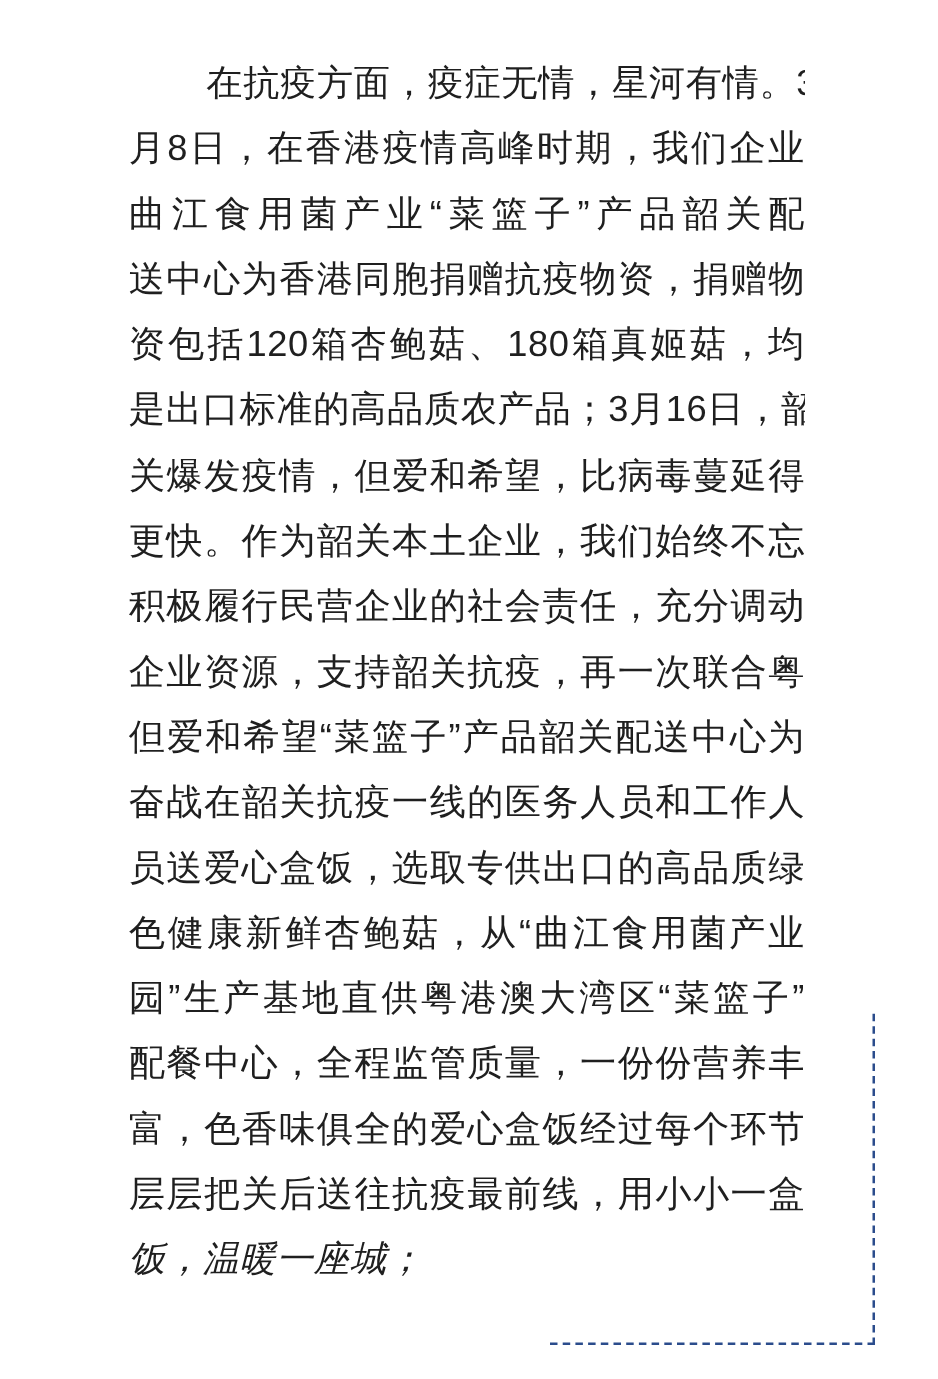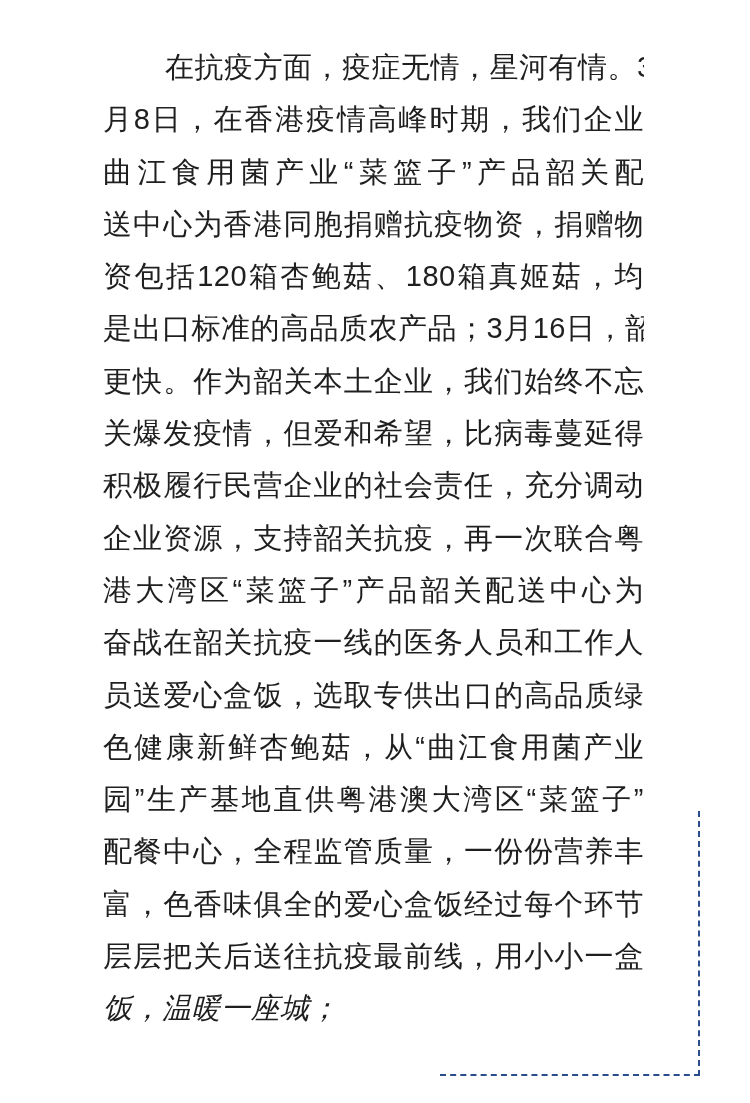--- a/index.html
+++ b/index.html
@@ -60,25 +60,25 @@
 <body>
 
 <div class="page" style="background: rgb(255, 255, 255);">
   <div class="text-block" style="color: rgb(31, 31, 31);">
       <div class="line first">在抗疫方面，疫症无情，星河有情。3</div>
       <div class="line">月8日，在香港疫情高峰时期，我们企业</div>
       <div class="line">曲江食用菌产业“菜篮子”产品韶关配</div>
       <div class="line">送中心为香港同胞捐赠抗疫物资，捐赠物</div>
       <div class="line">资包括120箱杏鲍菇、180箱真姬菇，均</div>
       <div class="line">是出口标准的高品质农产品；3月16日，韶</div>
+      <div class="line">关爆发疫情，但爱和希望，比病毒蔓延得</div>
       <div class="line">更快。作为韶关本土企业，我们始终不忘</div>
-      <div class="line">关爆发疫情，但爱和希望，比病毒蔓延得</div>
       <div class="line">积极履行民营企业的社会责任，充分调动</div>
       <div class="line">企业资源，支持韶关抗疫，再一次联合粤</div>
-      <div class="line">港大湾区“菜篮子”产品韶关配送中心为</div>
+      <div class="line">但爱和希望“菜篮子”产品韶关配送中心为</div>
       <div class="line">奋战在韶关抗疫一线的医务人员和工作人</div>
       <div class="line">员送爱心盒饭，选取专供出口的高品质绿</div>
       <div class="line">色健康新鲜杏鲍菇，从“曲江食用菌产业</div>
       <div class="line">园”生产基地直供粤港澳大湾区“菜篮子”</div>
       <div class="line">配餐中心，全程监管质量，一份份营养丰</div>
       <div class="line">富，色香味俱全的爱心盒饭经过每个环节</div>
       <div class="line">层层把关后送往抗疫最前线，用小小一盒</div>
       <div class="line last">饭，温暖一座城；</div>
     </div>
   <div class="selection-box" style="border-right-color: rgb(43, 76, 140); border-bottom-color: rgb(43, 76, 140);"></div>

